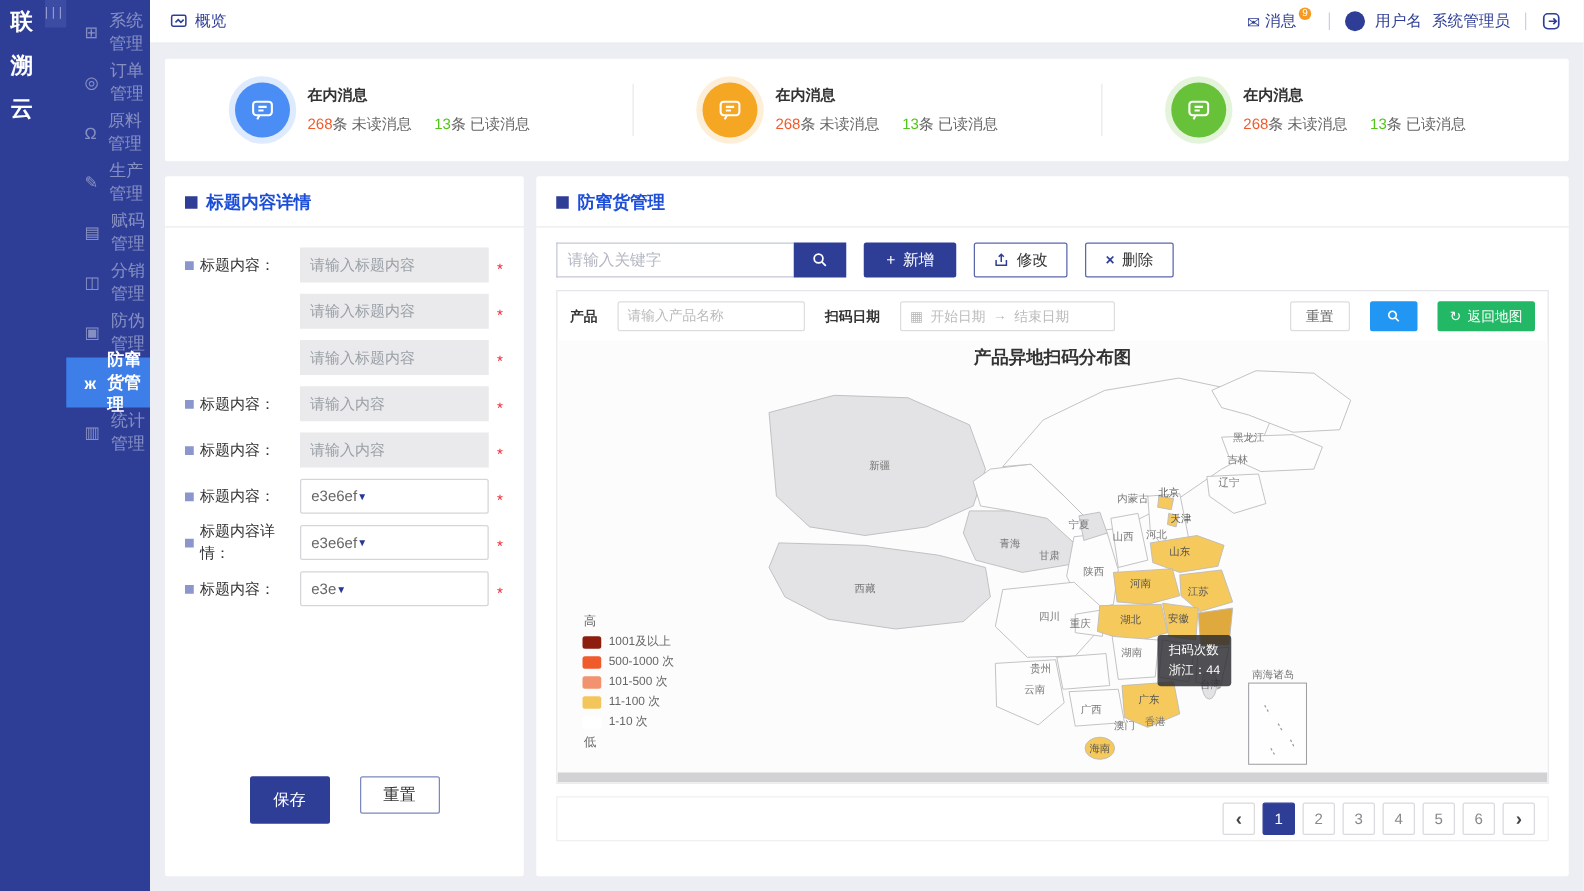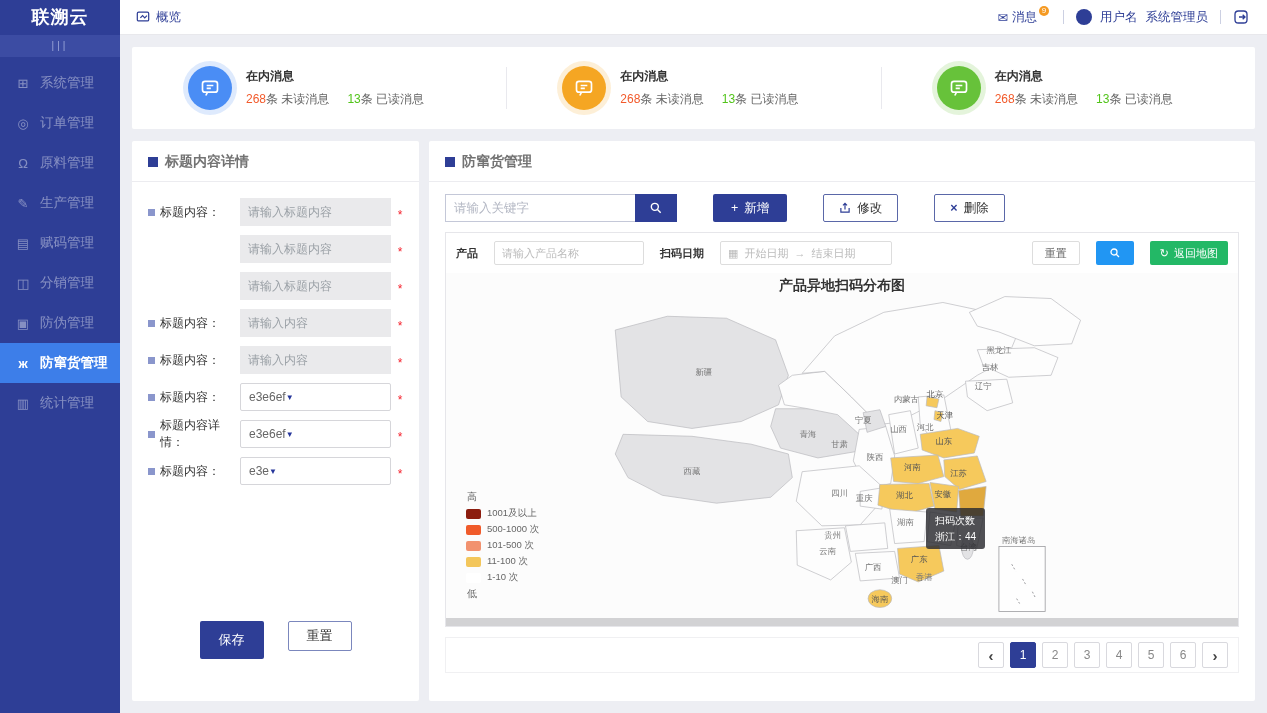--- a/index.html
+++ b/index.html
@@ -1,21 +1,21 @@
 <!DOCTYPE html>
 <html><head>
 <meta charset="utf-8">
 <style>
   * { margin:0; padding:0; box-sizing:border-box; }
   html,body { width:1267px; height:713px; overflow:hidden; }
   body { font-family:"Liberation Sans","DejaVu Sans",sans-serif; background:#edeef3; font-size:13px; color:#333; }
   .app { display:flex; width:1267px; height:713px; }
 
   
-  .sidebar { width:120px; background:#2e3e96; flex:none; display:flex; flex-direction:column; }
+  .sidebar { width:120px; background:#2e3e96; flex:none; display:flex; flex-direction:row; }
   .logo { height:35px; line-height:35px; text-align:center; color:#fff; font-size:18px; font-weight:bold; letter-spacing:1px; }
   .collapse { height:22px; line-height:22px; text-align:center; background:#3c4ca3; color:#9aa5d8; font-size:10px; letter-spacing:3px; cursor:pointer; }
   .nav { margin-top:6px; }
   .nav-item { height:40px; display:flex; align-items:center; gap:9px; padding-left:15px; color:rgba(255,255,255,.42); font-size:13.5px; cursor:pointer; }
   .nav-item .nico { width:16px; text-align:center; font-size:13px; }
   .nav-item.active { background:#3d7ee9; color:#fff; font-weight:bold; }
 
   
   .main { flex:1; display:flex; flex-direction:column; min-width:0; }
   .topbar { height:35px; background:#fff; border-bottom:1px solid #e8e8ec; display:flex; justify-content:space-between; padding:0 18px 0 16px; color:#2e3e96; }
@@ -41,41 +41,41 @@
   .ctitle { font-size:12px; font-weight:bold; color:#333; margin-bottom:6px; }
   .cline { font-size:12px; color:#666; }
   .cnt-unread { color:#f25a2b; }
   .cnt-read { color:#52c41a; margin-left:18px; }
 
   
   .panels { flex:1; display:flex; gap:10px; min-height:0; }
   .panel { background:#fff; border-radius:2px; }
   .panel-hd { display:flex; align-items:center; gap:7px; padding:12px 16px 10px; border-bottom:1px solid #ececf0; }
   .sq { width:10px; height:10px; background:#2e3e96; flex:none; }
-  .phd-t { font-size:14px; font-weight:bold; color:#737373; }
+  .phd-t { font-size:14px; font-weight:bold; color:#1d4ed8; }
 
   
   .form-panel { width:287px; flex:none; position:relative; }
   .form-body { padding:16px 14px 0 16px; }
   .frow { display:flex; align-items:center; margin-bottom:9px; height:28px; }
   .flabel { width:92px; flex:none; display:flex; align-items:center; gap:5px; font-size:12px; color:#333; }
   .fbullet { width:7px; height:7px; background:#8a96cc; flex:none; }
   .frow.nolabel .fbullet { visibility:hidden; }
   .finput { flex:1; height:28px; background:#eaeaec; border:none; padding:0 8px; font-size:12px; color:#555; font-family:inherit; min-width:0; }
   .finput::placeholder { color:#9aa0a6; }
   .fselect { flex:1; height:28px; background:#fff; border:1px solid #d6d6da; border-radius:2px; display:flex; align-items:center; padding:0 8px; font-size:12px; color:#666; cursor:pointer; min-width:0; }
   .caret { font-size:8px; color:#26369b; }
   .req { color:#f5222d; width:10px; text-align:center; margin-left:4px; font-size:12px; position:relative; top:3px; }
   .form-btns { position:absolute; bottom:42px; left:0; right:0; display:flex; justify-content:center; gap:24px; }
   .btn-save { width:64px; height:38px; background:#2e3e96; color:#fff; border:none; border-radius:2px; font-size:13px; cursor:pointer; font-family:inherit; }
   .btn-reset { width:64px; height:30px; background:#fff; color:#333; border:1px solid #7b87bd; border-radius:2px; font-size:13px; cursor:pointer; font-family:inherit; }
 
   
   .right-panel { flex:1; display:flex; flex-direction:column; min-width:0; }
-  .toolbar { display:flex; align-items:center; gap:36px; margin:12px 16px 10px; flex:none; }
+  .toolbar { display:flex; align-items:center; gap:14px; margin:12px 16px 10px; flex:none; }
   .searchbox { display:flex; width:232px; }
   .searchbox input { flex:1; height:28px; border:1px solid #c4c8d8; border-right:none; padding:0 8px; font-size:12.5px; color:#555; font-family:inherit; min-width:0; }
   .searchbox input::placeholder { color:#b4b8c4; }
   .sbtn { width:42px; height:28px; background:#2e3e96; border:none; display:flex; align-items:center; justify-content:center; cursor:pointer; }
   .btn-add { height:28px; padding:0 18px; background:#2e3e96; color:#fff; border:none; border-radius:2px; font-size:12.5px; display:flex; align-items:center; gap:6px; cursor:pointer; font-family:inherit; }
   .btn-line { height:28px; padding:0 15px; background:#fff; color:#333; border:1px solid #5a67a8; border-radius:2px; font-size:12.5px; display:flex; align-items:center; gap:6px; cursor:pointer; font-family:inherit; }
   .btn-line .bico { color:#2e3e96; font-weight:bold; }
 
   .map-panel { margin:0 16px; border:1px solid #e6e6ea; flex:none; }
   .filters { display:flex; align-items:center; gap:16px; padding:8px 10px; font-size:11px; }

